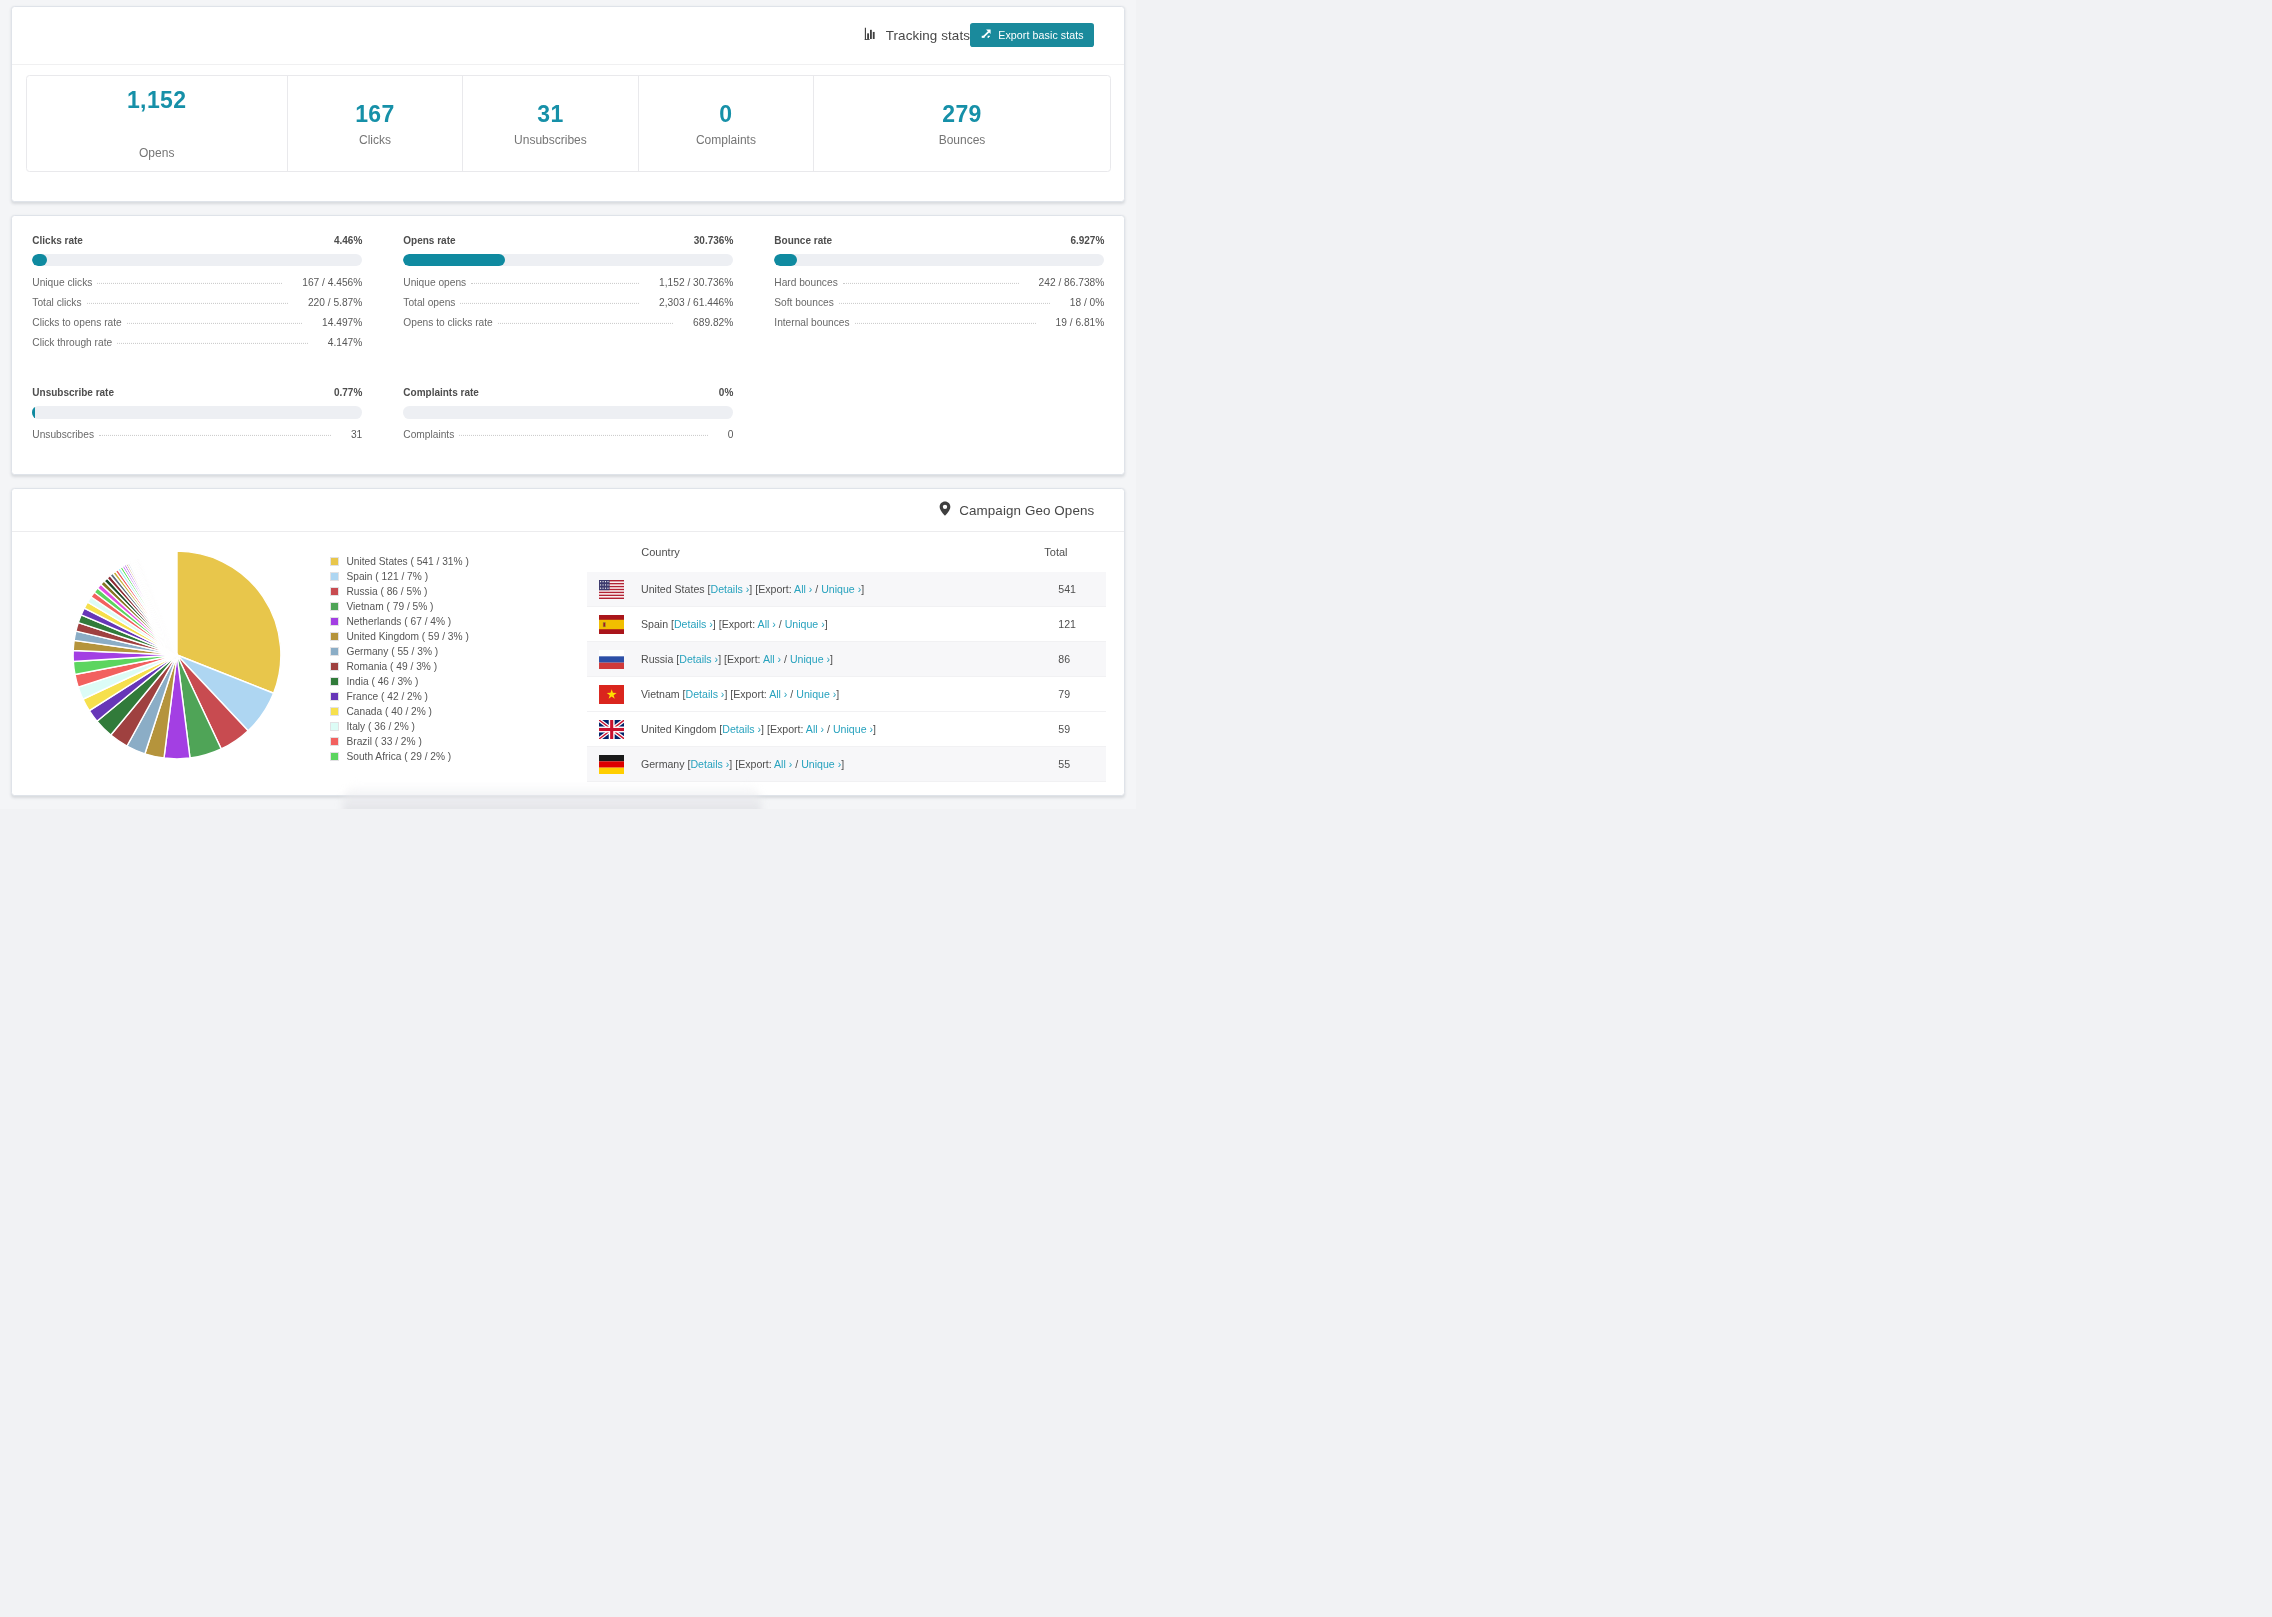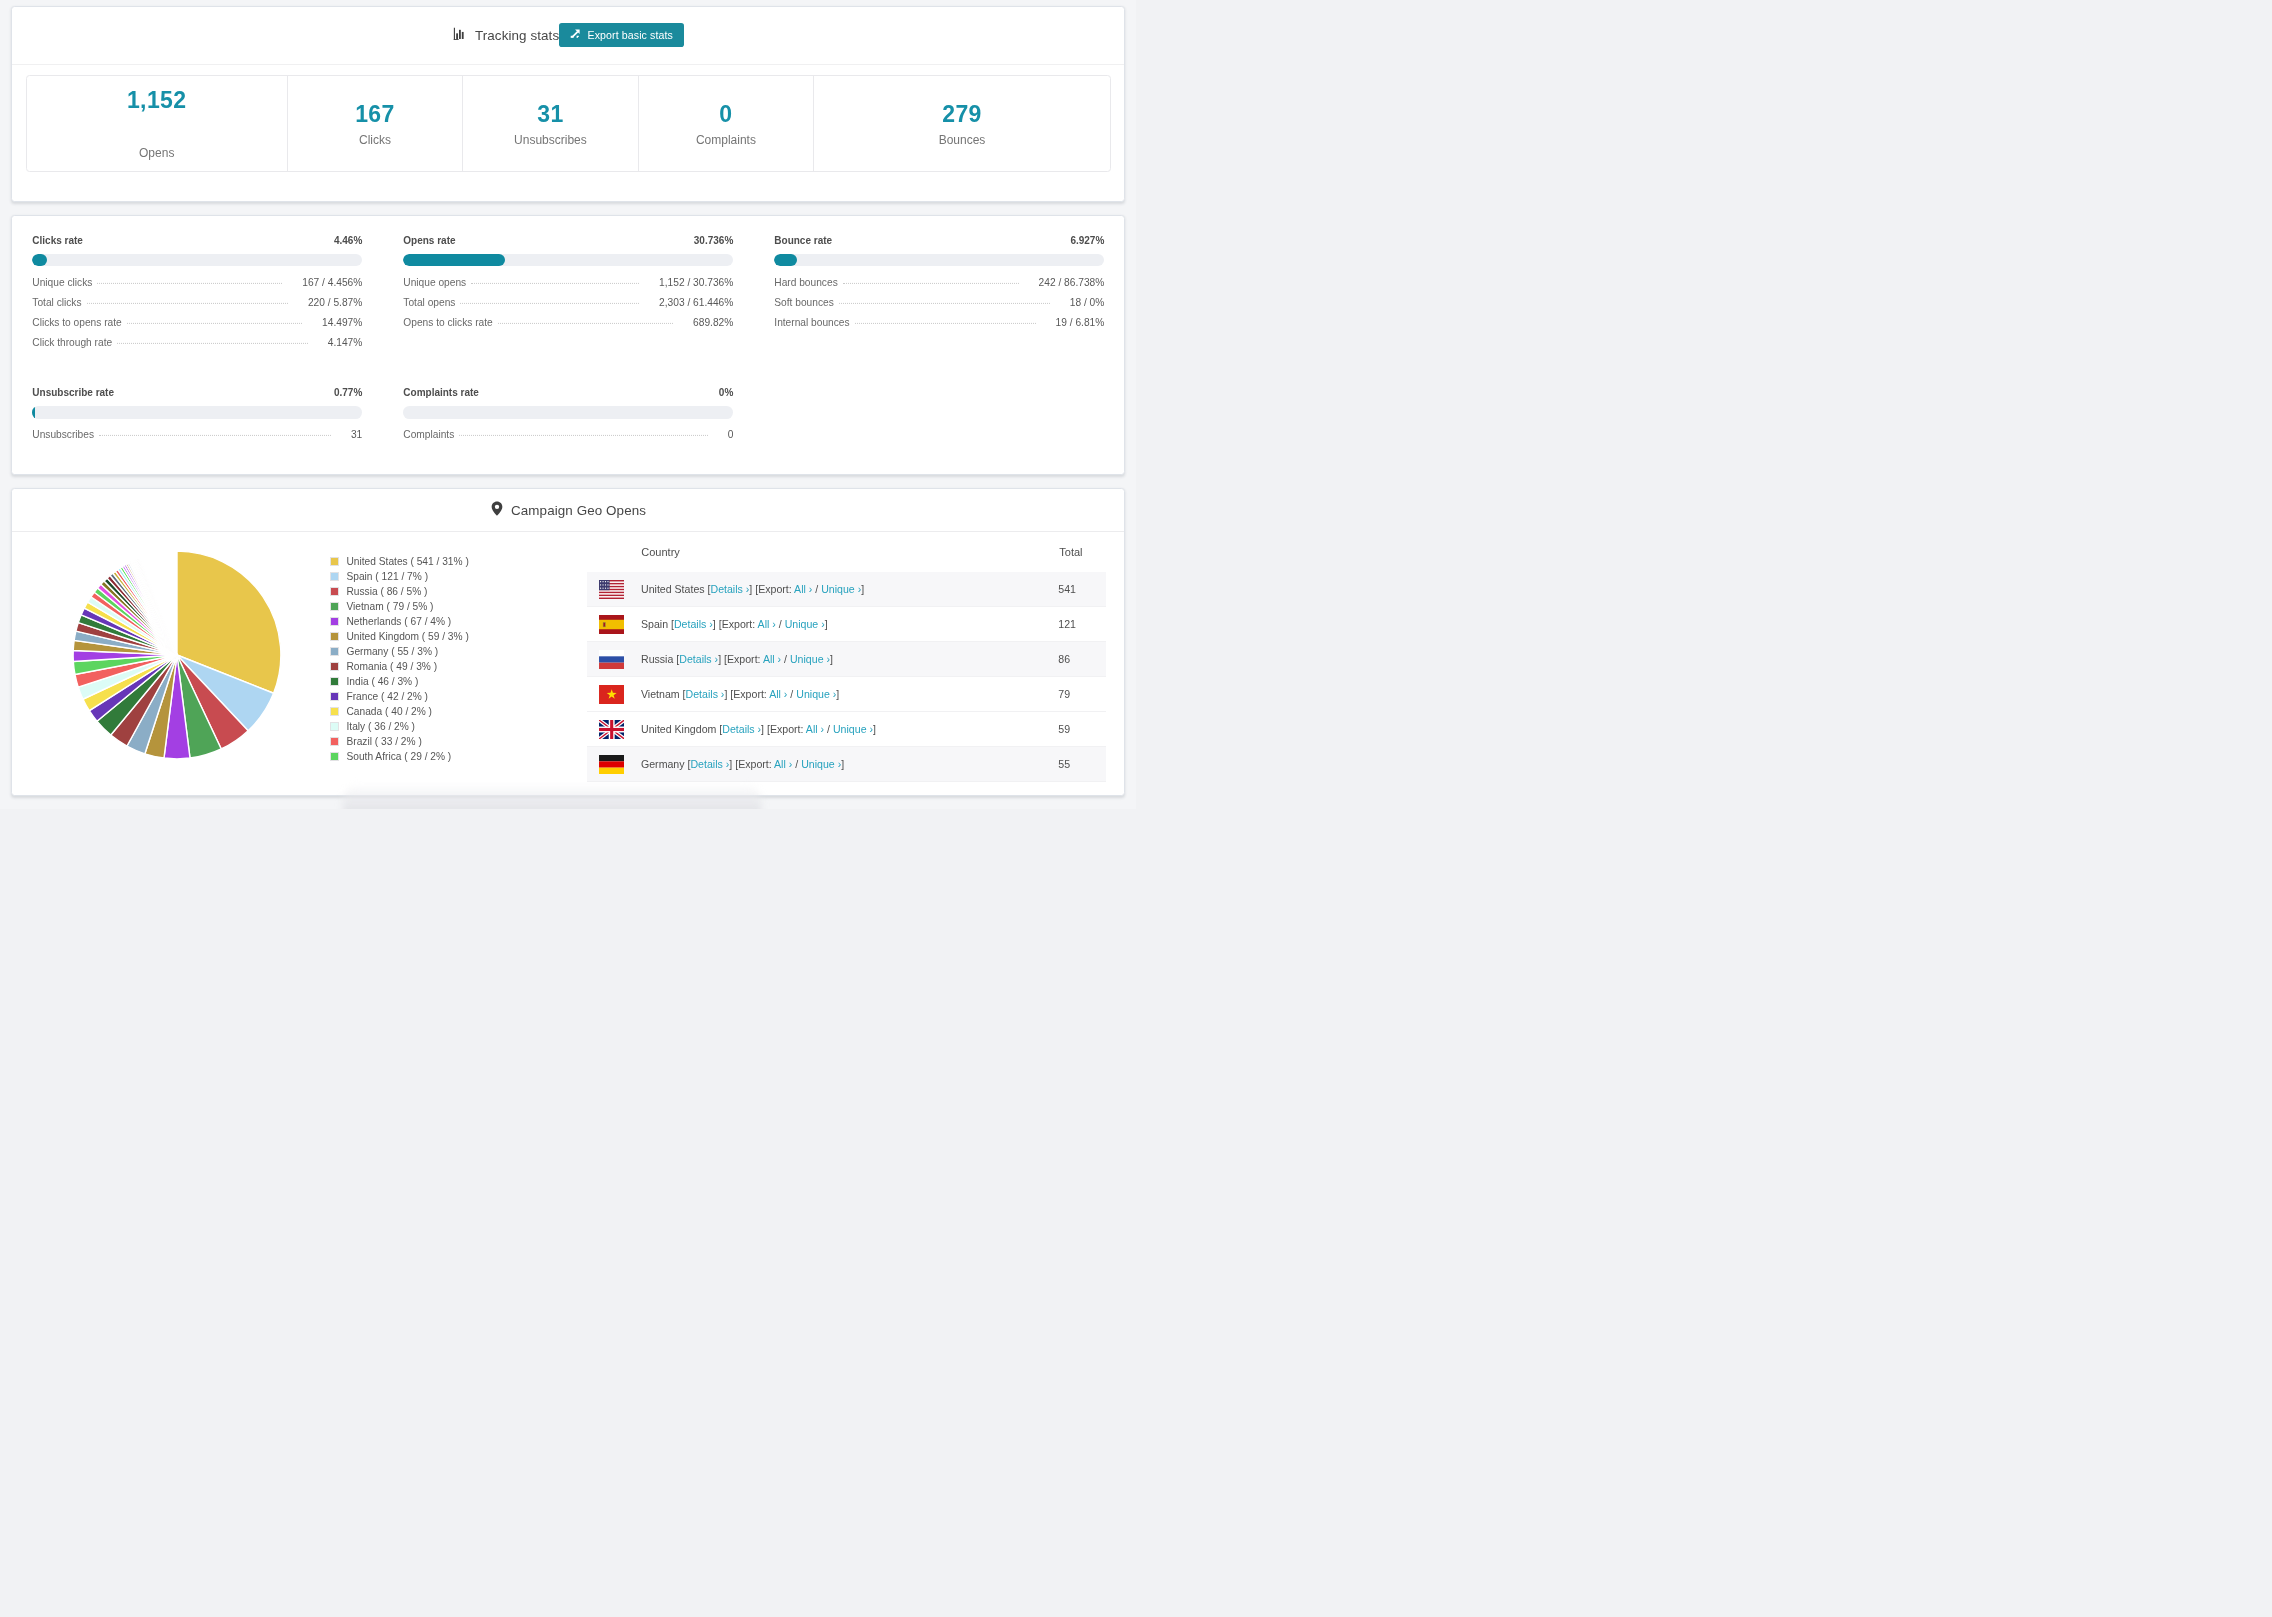--- a/index.html
+++ b/index.html
@@ -24,22 +24,22 @@
     position:absolute;background:#fff;
     border:0.7px solid var(--card-border);
     border-radius:3.5px;
     box-shadow:0 1.4px 2.8px rgba(45,55,70,.14);
   }
   .card-tracking{left:11.3px;top:5.6px;width:1114px;height:196px;}
   .card-rates{left:11.3px;top:215px;width:1114px;height:260px;}
   .card-geo{left:11.3px;top:488px;width:1114px;height:308px;overflow:hidden;}
 
   .card-header{
-    display:flex;align-items:center;justify-content:center;
-    height:58px;padding:0 8px;border-bottom:0.7px solid #f0f0f1;
+    display:flex;align-items:center;justify-content:flex-end;
+    height:58px;padding:0 30px;border-bottom:0.7px solid #f0f0f1;
   }
   .card-geo .card-header{height:43px;border-bottom:0.7px solid #ececee;}
   .card-title{display:flex;align-items:center;gap:8.5px;font-size:13.4px;color:var(--text-dark);font-weight:500;letter-spacing:0.1px;}
   .card-title svg{flex:none;}
 
   .export-btn{
     display:flex;align-items:center;gap:6.4px;height:24px;padding:0 10.6px;
     background:var(--btn);color:#fff;border:none;border-radius:2.8px;
     font-size:10.6px;font-family:inherit;cursor:pointer;letter-spacing:0.1px;
   }
@@ -79,21 +79,21 @@
   
   .geo-content{position:relative;height:265px;}
   .pie-wrap{position:absolute;left:59px;top:17px;width:212px;height:212px;}
   .geo-legend{position:absolute;left:318px;top:22px;list-style:none;}
   .geo-legend li{display:flex;align-items:center;gap:7px;height:15px;font-size:10.2px;color:#555;}
   .swatch{width:9.2px;height:9.2px;border:1.4px solid #e2e2e4;flex:none;}
 
   .geo-table{position:absolute;left:575px;top:0;width:519px;}
   .t-header{position:relative;height:40px;display:flex;align-items:center;
     padding-left:54px;font-size:11px;color:#4f4f4f;}
-  .t-header .total-h{position:absolute;left:472px;}
+  .t-header .total-h{position:absolute;left:457px;}
   .geo-row{position:relative;display:flex;align-items:center;height:35px;
     padding-left:11.3px;font-size:10.6px;color:#4f4f4f;border-bottom:0.7px solid #f1f1f3;}
   .geo-row.stripe{background:#f7f7f9;}
   .geo-row .flag{flex:none;width:25.4px;height:19px;display:block;}
   .geo-row .country-cell{margin-left:17px;white-space:nowrap;}
   .geo-row .total-cell{position:absolute;left:471px;}
   .geo-row a{color:var(--link);text-decoration:none;cursor:pointer;}
 
   .blob{
     position:absolute;left:343px;top:785px;width:418px;height:51px;

